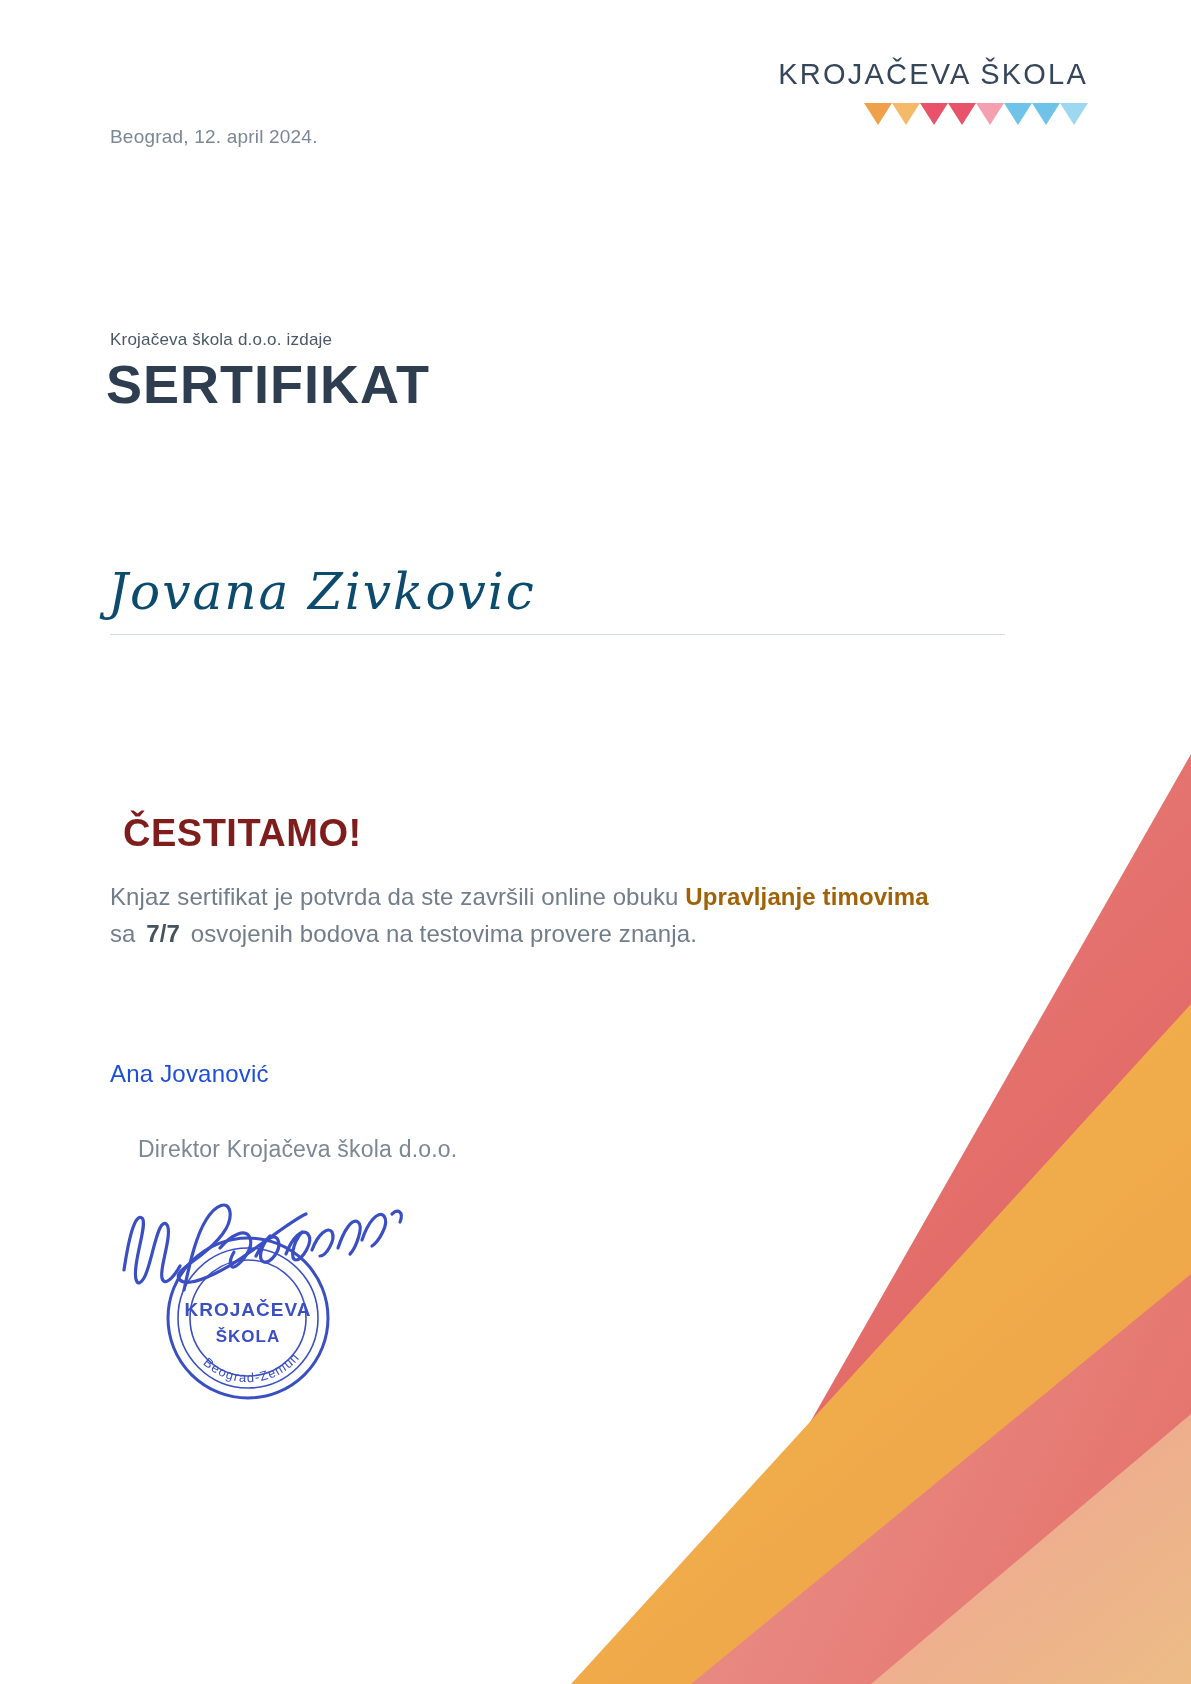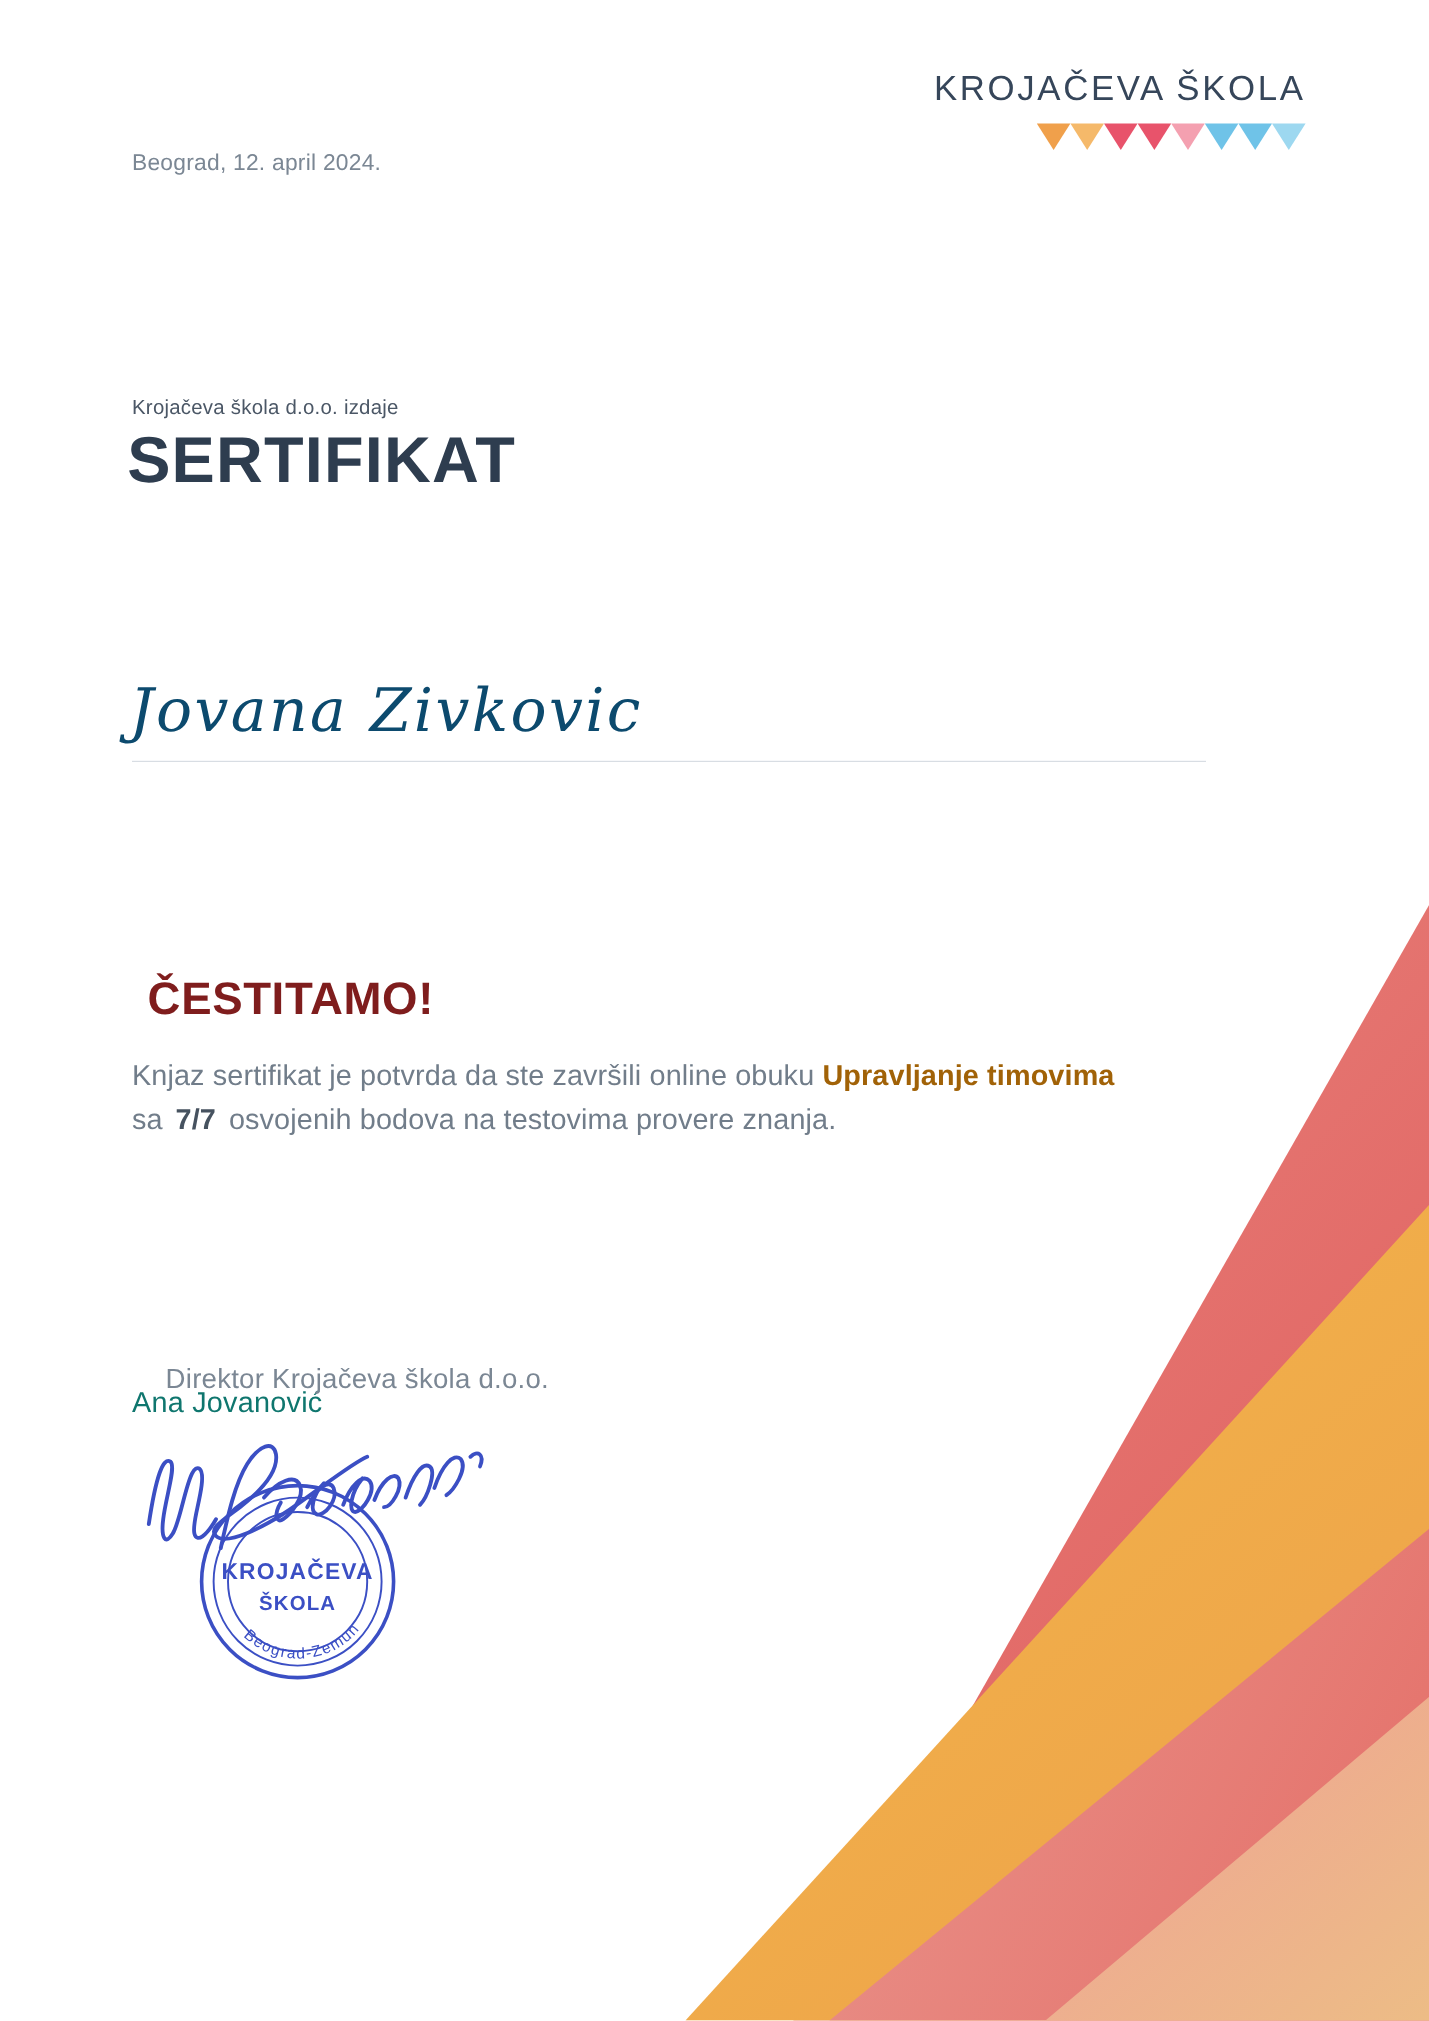--- a/index.html
+++ b/index.html
@@ -146,23 +146,23 @@
   .body-text .score {
     color: #46525f;
     font-weight: bold;
     padding: 0 4px;
   }
 
   
   .signer-name {
     position: absolute;
     left: 110px;
-    top: 1156px;
+    top: 1060px;
     font-size: 24px;
-    color: #0f766e;
+    color: #1d4ed8;
     letter-spacing: .2px;
   }
   .signer-role {
     position: absolute;
     left: 110px;
     top: 1136px;
     font-size: 23px;
     color: #7b8794;
     letter-spacing: .2px;
     margin-left: 28px;

